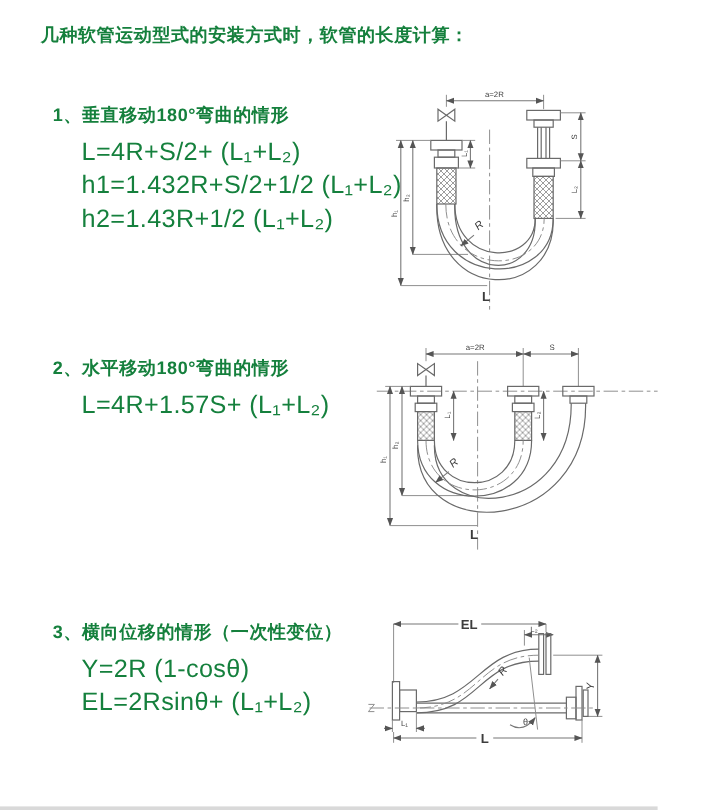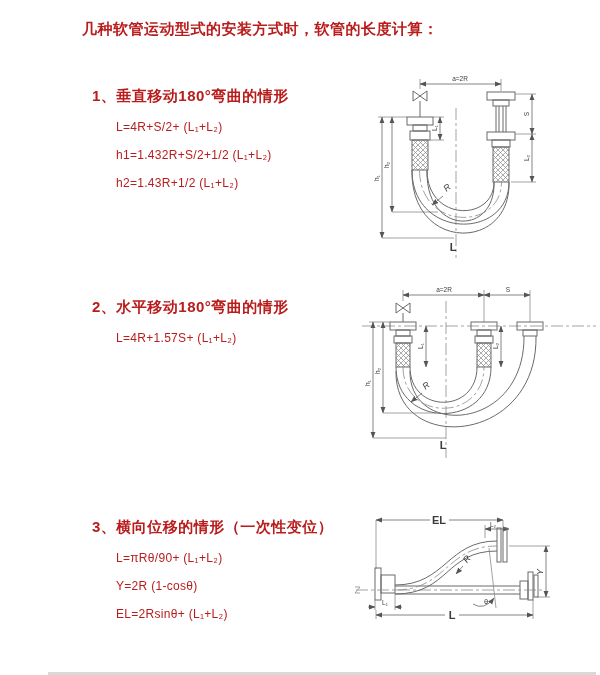--- a/index.html
+++ b/index.html
@@ -1,24 +1,24 @@
 <!DOCTYPE html>
 <html><head>
 <meta charset="utf-8">
 <style>
   html,body{margin:0;padding:0;background:#fff;}
   .page{
     position:relative;width:548px;height:675px;background:#ffffff;
-    font-family:"Liberation Sans","DejaVu Sans",sans-serif;color:#b91c1c;
-    overflow:hidden;border-bottom:3px solid #d9d9d9;box-sizing:border-box;margin-left:48px;
+    font-family:"Liberation Sans","DejaVu Sans",sans-serif;color:#15803d;
+    overflow:hidden;border-bottom:3px solid #d9d9d9;box-sizing:border-box;
   }
   .title{position:absolute;left:34px;top:20px;font-size:15px;font-weight:700;letter-spacing:.5px;}
   .section{position:absolute;left:44px;}
   .sec-heading{font-size:15px;font-weight:700;letter-spacing:.5px;margin-bottom:7px;}
-  .formula{font-size:12px;font-weight:400;line-height:28px;padding-left:24px;letter-spacing:.3px;white-space:nowrap;}
+  .formula{font-size:21px;font-weight:400;line-height:28px;padding-left:24px;letter-spacing:.3px;white-space:nowrap;}
   #sec1{top:87px;} #sec2{top:298px;} #sec3{top:518px;}
   .diag{position:absolute;}
   #diag1{left:315px;top:70px;} #diag2{left:308px;top:283px;} #diag3{left:298px;top:503px;}
   svg{display:block;}
   svg .ln{stroke:#6a6a6a;stroke-width:1;fill:none;}
   svg .thin{stroke:#8a8a8a;stroke-width:.8;fill:none;}
   svg .dim{stroke:#777;stroke-width:.9;fill:none;}
   svg .cl{stroke:#8a8a8a;stroke-width:.8;fill:none;stroke-dasharray:12 3 3 3;}
   svg text{fill:#3d3d3d;font-family:"Liberation Sans","DejaVu Sans",sans-serif;}
   .t6{font-size:6.5px;} .t7{font-size:7.5px;} .t8{font-size:9px;font-style:italic;} .t10{font-size:11px;font-weight:700;}
@@ -37,21 +37,20 @@
     <div class="formula">h2=1.43R+1/2 (L₁+L₂)</div>
   </div>
 
   <div class="section" id="sec2">
     <div class="sec-heading">2、水平移动180°弯曲的情形</div>
     <div class="formula">L=4R+1.57S+ (L₁+L₂)</div>
   </div>
 
   <div class="section" id="sec3">
     <div class="sec-heading">3、横向位移的情形（一次性变位）</div>
-    <div class="formula">L=πRθ/90+ (L₁+L₂)</div>
     <div class="formula">Y=2R (1-cosθ)</div>
     <div class="formula">EL=2Rsinθ+ (L₁+L₂)</div>
   </div>
 
   <div class="diag" id="diag1">
     <svg width="285" height="195" viewBox="0 0 285 195">
       <defs>
         <marker id="ar1" viewBox="0 0 8 8" refX="7.5" refY="4" markerWidth="7.5" markerHeight="7.5" orient="auto-start-reverse">
           <path d="M0,1 L8,4 L0,7 z" fill="#555"></path>
         </marker>

